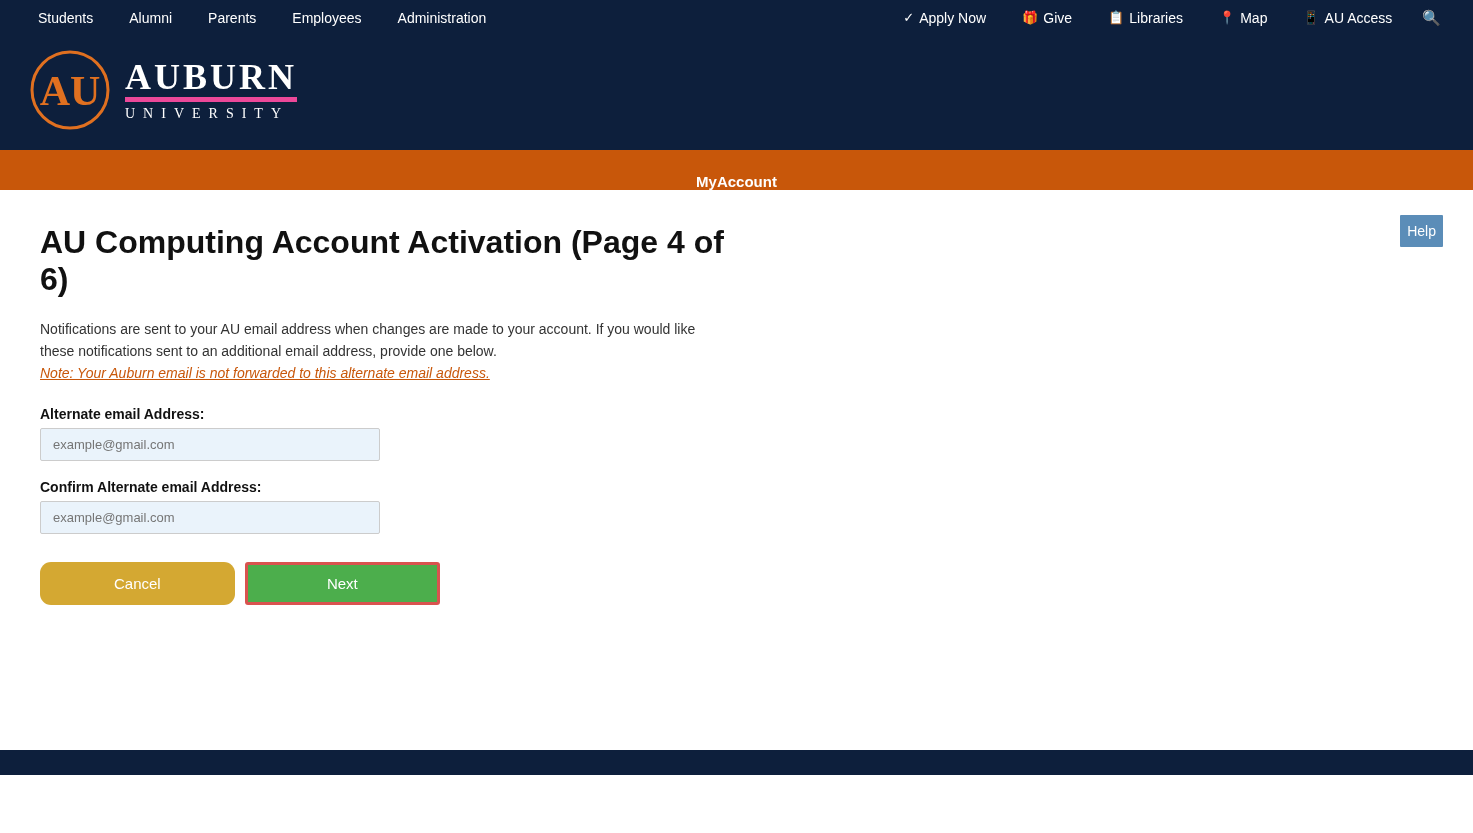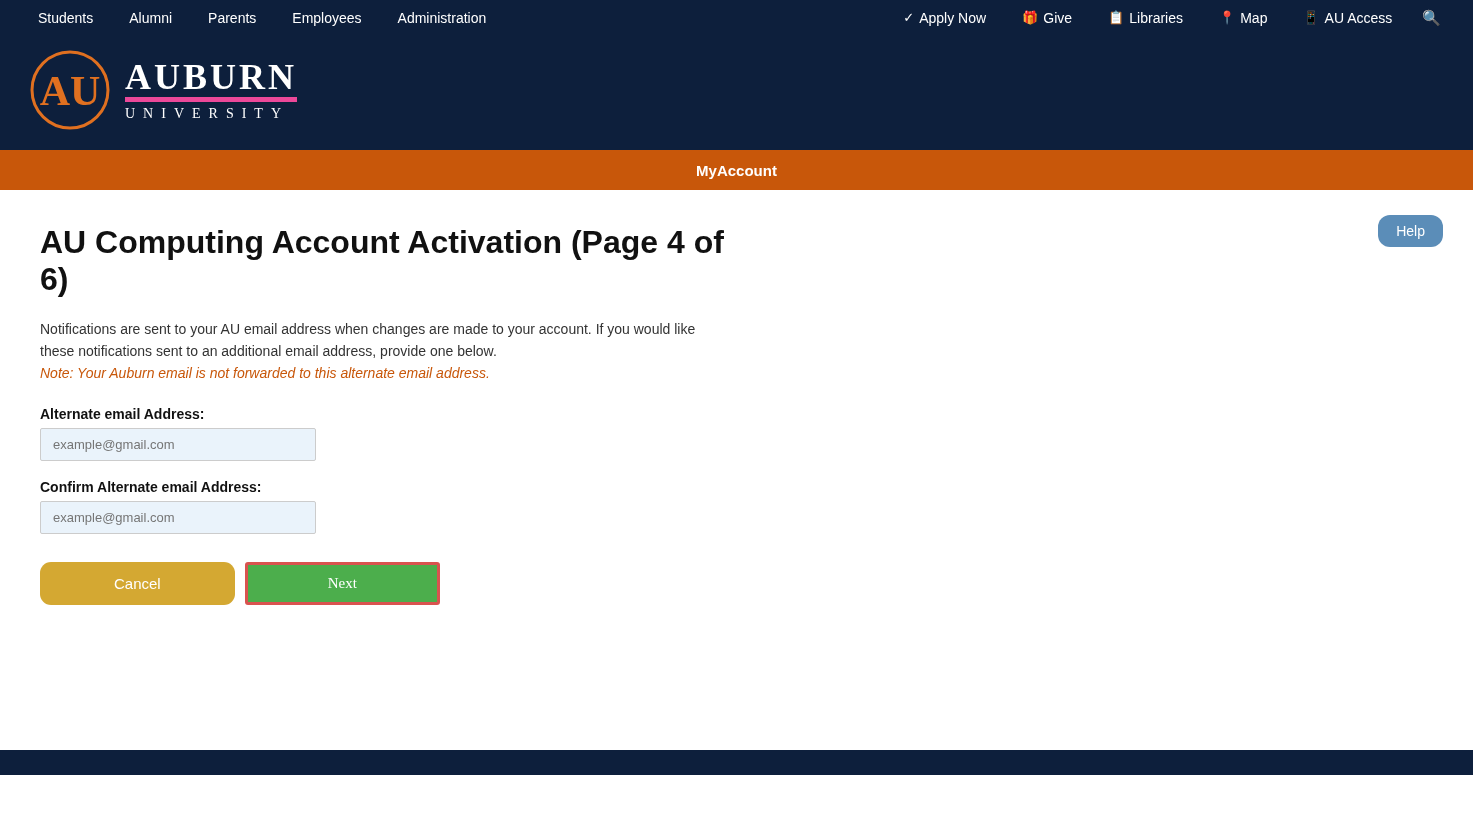--- a/index.html
+++ b/index.html
@@ -90,21 +90,21 @@
       border-top: 5px solid #ec4899;
       padding-top: 4px;
       margin-top: 2px;
     }
 
     
     .orange-bar {
       background-color: #c8570a;
       height: 40px;
       display: flex;
-      align-items: center;
+      align-items: flex-end;
       justify-content: center;
     }
     .orange-bar-text {
       color: #fff;
       font-size: 15px;
       font-weight: bold;
     }
 
     
     .main-content {
@@ -113,24 +113,24 @@
       min-height: 560px;
       position: relative;
     }
     .help-button {
       position: absolute;
       top: 25px;
       right: 30px;
       background-color: #5b8db8;
       color: #fff;
       border: none;
-      padding: 8px 18px;
-      font-size: 14px;
-      cursor: pointer;
-      border-radius: 12px;
+      padding: 8px 7px;
+      font-size: 14px;
+      cursor: pointer;
+      border-radius: 1px;
     }
     .page-title {
       font-size: 32px;
       font-weight: bold;
       color: #111;
       margin-bottom: 20px;
       margin-top: 4px;
       max-width: 700px;
     }
     .description-text {
@@ -139,33 +139,34 @@
       max-width: 660px;
       line-height: 1.6;
       margin-bottom: 2px;
     }
     .note-text {
       font-size: 14px;
       color: #c8570a;
       font-style: italic;
       max-width: 660px;
       margin-bottom: 25px;
+      text-decoration: underline;
     }
     .form-section {
       max-width: 400px;
     }
     .form-label {
       font-size: 14px;
       font-weight: bold;
       color: #111;
       margin-bottom: 6px;
       display: block;
     }
     .form-input {
-      width: 276px;
+      width: 340px;
       padding: 8px 12px;
       font-size: 13px;
       border: 1px solid #ccc;
       background-color: #eaf3fb;
       color: #999;
       margin-bottom: 18px;
       border-radius: 2px;
     }
     .buttons-row {
       display: flex;
@@ -185,21 +186,20 @@
     .next-btn {
       background-color: #4cae4c;
       color: #fff;
       border: 3px solid #d9534f;
       padding: 10px 0;
       width: 220px;
       font-size: 15px;
       cursor: pointer;
       border-radius: 3px;
       font-weight: normal;
-      font-family: Liberation Serif, serif;
     }
 
     
     .bottom-bar {
       background-color: #0d1f3c;
       height: 25px;
     }
   </style>
 </head>
 <body>

